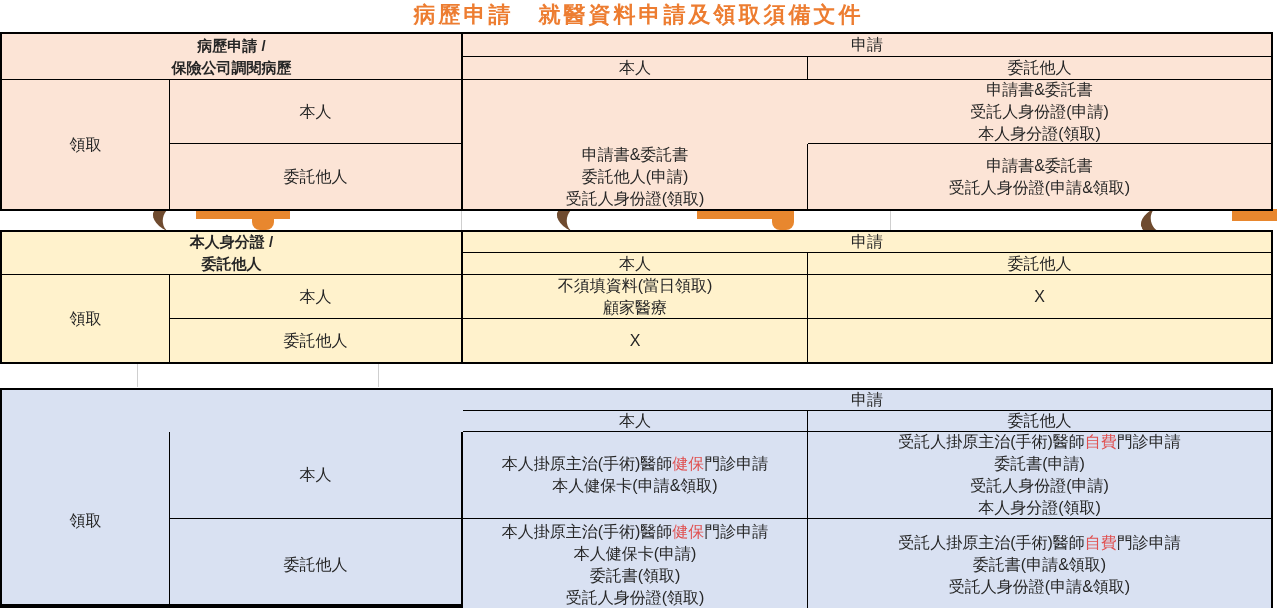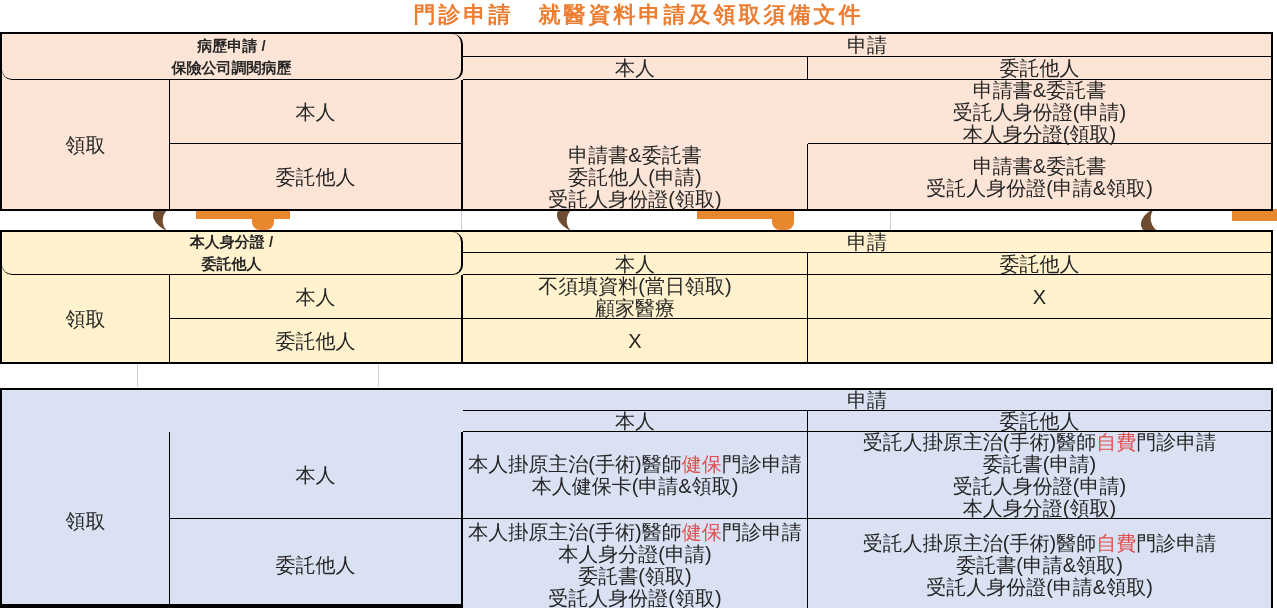--- a/index.html
+++ b/index.html
@@ -18,39 +18,39 @@
   }
   .tbl{
     position:absolute;left:0;width:1269px;display:grid;
     grid-template-columns:168px 293px 345px 1fr;
     border:2px solid var(--border);z-index:2;
   }
   .tbl.cut{border-bottom:none;overflow:hidden;}
   .c{
     border-right:1px solid var(--border);border-bottom:1px solid var(--border);
     display:flex;flex-direction:column;justify-content:center;align-items:center;
-    text-align:center;font-size:20px;line-height:22px;padding:0 2px;box-sizing:border-box;
+    text-align:center;font-size:16px;line-height:22px;padding:0 2px;box-sizing:border-box;
   }
   .lc{border-right:none;}
   .bot{border-bottom:none;}
   .thickR{border-right-width:2px;}
-  .title-cell{font-weight:bold;font-size:15px;border-radius:10px;}
+  .title-cell{font-weight:bold;font-size:15px;}
   .red{color:var(--red-text);}
   
   .deco{position:absolute;inset:0;z-index:1;}
   .dbar{position:absolute;top:209px;height:10px;background:var(--deco-orange);}
   .dstem{position:absolute;top:209px;width:22px;height:21px;background:var(--deco-orange);border-radius:0 0 8px 8px;}
   .arc{position:absolute;top:206px;width:34px;height:27px;border-left:11px solid var(--deco-brown);border-radius:50%;}
   .gl{position:absolute;width:1px;background:var(--gridline);}
   .partline{position:absolute;left:0;top:604px;width:462px;height:4px;background:var(--border);z-index:3;}
 </style>
 </head>
 <body>
 
-<div class="page-title">門診申請　就醫資料申請及領取須備文件</div>
+<div class="page-title">病歷申請　就醫資料申請及領取須備文件</div>
 
 <div class="deco">
   <div class="gl" style="left:461px;top:209px;height:21px"></div>
   <div class="gl" style="left:890px;top:209px;height:21px"></div>
   <div class="gl" style="left:137px;top:362px;height:25px"></div>
   <div class="gl" style="left:378px;top:362px;height:25px"></div>
   <div class="arc" style="left:152px;transform:rotate(20deg)"></div>
   <div class="dbar" style="left:196px;width:94px"></div>
   <div class="dstem" style="left:252px"></div>
   <div class="arc" style="left:556px;transform:rotate(20deg)"></div>
@@ -122,21 +122,21 @@
       <div>本人健保卡(申請&amp;領取)</div>
     </div>
   <div class="c lc" style="grid-area:3/4/4/5">
       <div>受託人掛原主治(手術)醫師<span class="red">自費</span>門診申請</div>
       <div>委託書(申請)</div>
       <div>受託人身份證(申請)</div>
       <div>本人身分證(領取)</div>
     </div>
   <div class="c bot" style="grid-area:4/3/5/4">
       <div>本人掛原主治(手術)醫師<span class="red">健保</span>門診申請</div>
-      <div>本人身分證(申請)</div>
+      <div>本人健保卡(申請)</div>
       <div>委託書(領取)</div>
       <div>受託人身份證(領取)</div>
     </div>
   <div class="c lc bot" style="grid-area:4/4/5/5">
       <div>受託人掛原主治(手術)醫師<span class="red">自費</span>門診申請</div>
       <div>委託書(申請&amp;領取)</div>
       <div>受託人身份證(申請&amp;領取)</div>
     </div>
 </div>
 

